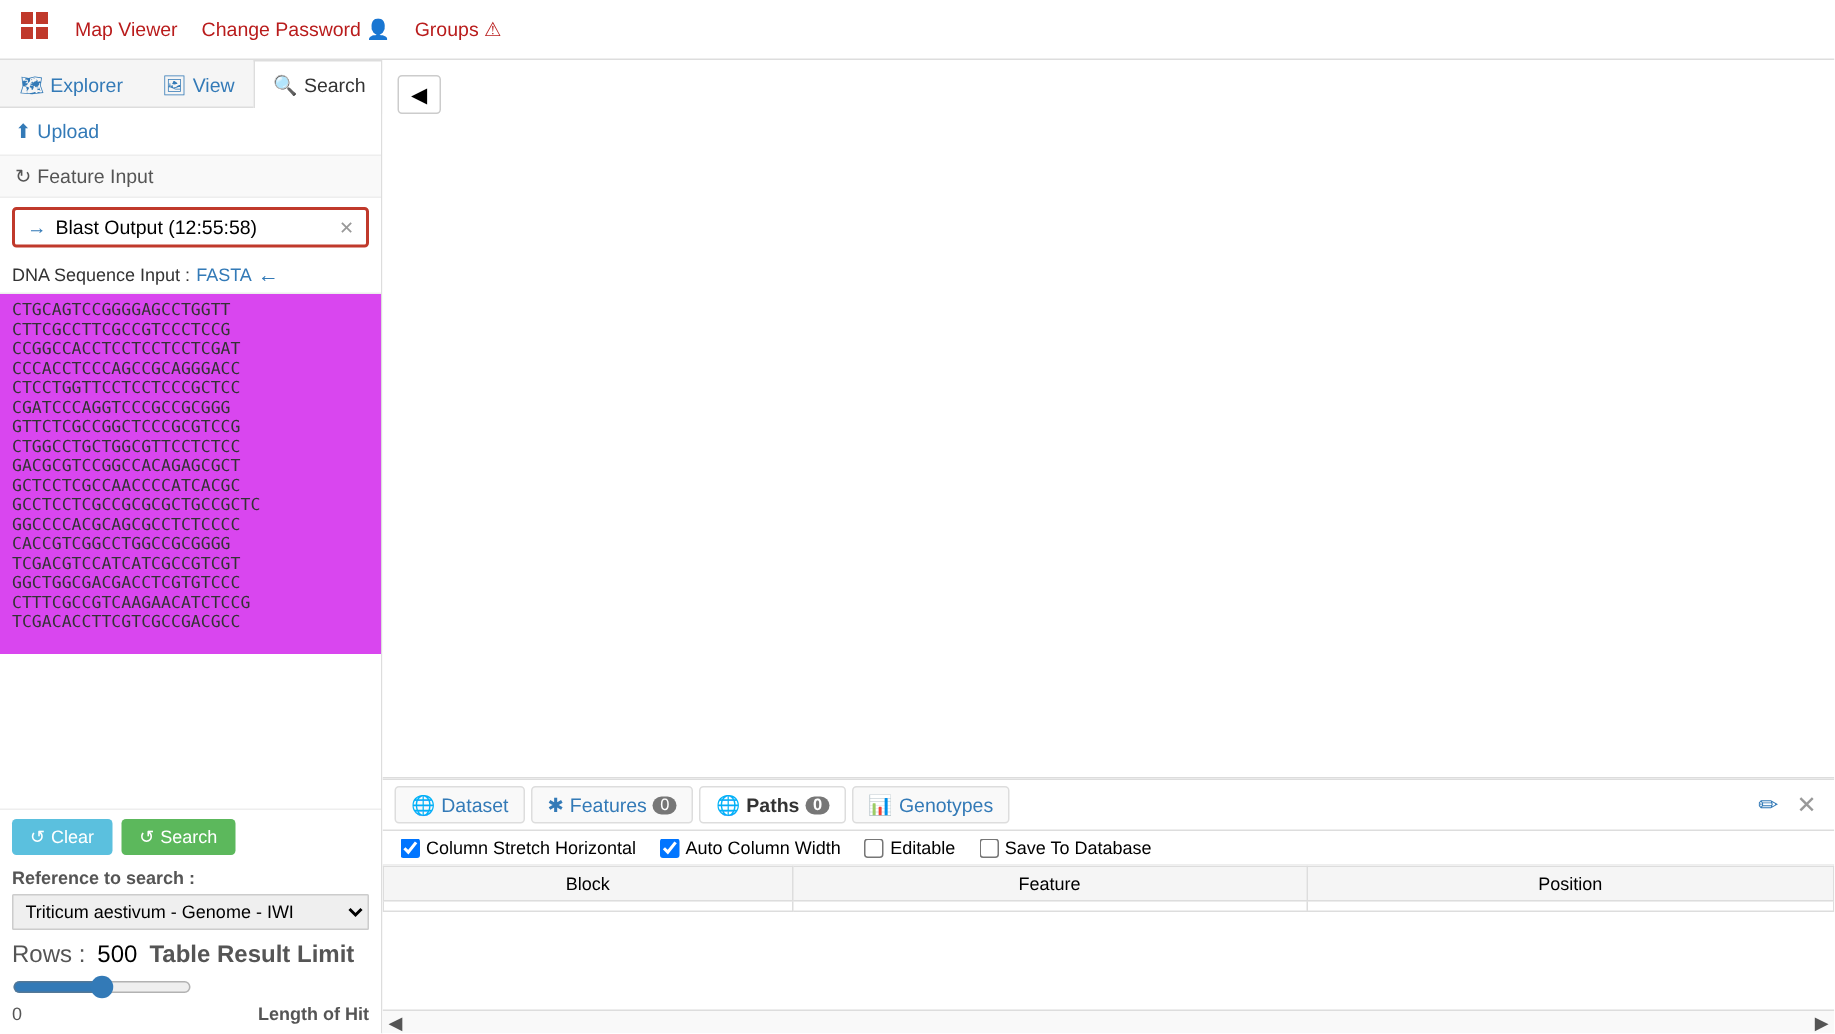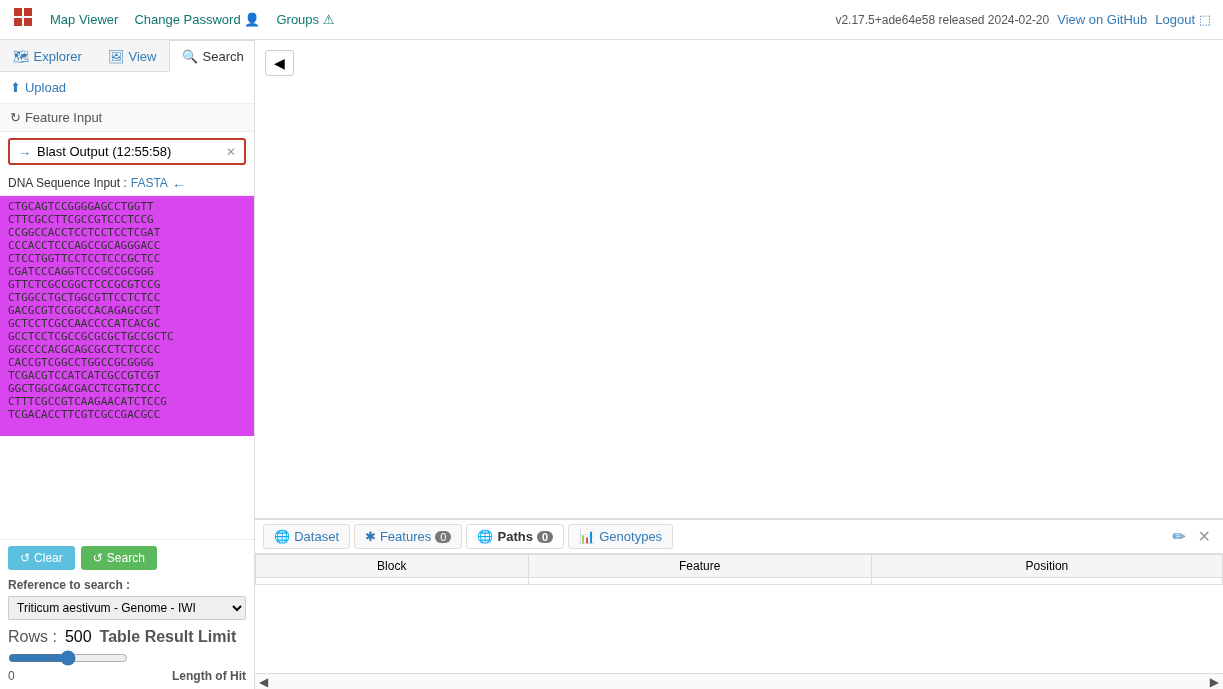--- a/index.html
+++ b/index.html
@@ -6,21 +6,21 @@
     body { font-family: Arial, sans-serif; font-size: 13px; background: #fff; overflow: hidden; }
 
     
     .navbar {
       display: flex; align-items: center; justify-content: space-between;
       background: #fff; border-bottom: 1px solid #ddd;
       padding: 0 12px; height: 40px;
     }
     .navbar-left { display: flex; align-items: center; gap: 16px; }
     .navbar-brand { color: #c0392b; font-size: 20px; font-weight: bold; cursor: pointer; }
-    .navbar-link { color: #0f766e; text-decoration: none; font-size: 13px; cursor: pointer; }
+    .navbar-link { color: #b91c1c; text-decoration: none; font-size: 13px; cursor: pointer; }
     .navbar-right { display: flex; align-items: center; gap: 8px; font-size: 12px; color: #555; }
     .navbar-right a { color: #337ab7; text-decoration: none; }
 
     
     .main-layout { display: flex; height: calc(689px - 40px); }
 
     
     .left-panel {
       width: 255px; min-width: 255px; background: #fff;
       border-right: 1px solid #ddd; display: flex; flex-direction: column;
@@ -197,28 +197,20 @@
     <a class="navbar-link">Map Viewer</a>
     <a class="navbar-link">
       <span>Change Password</span>
       <span> 👤</span>
     </a>
     <a class="navbar-link">
       <span>Groups</span>
       <span> ⚠</span>
     </a>
   </div>
-  <div class="navbar-right">
-    <span>v2.17.5+ade64e58 released 2024-02-20</span>
-    <a class="navbar-link">View on GitHub</a>
-    <a class="navbar-link">
-      <span>Logout</span>
-      <span>⬚</span>
-    </a>
-  </div>
 </nav>
 
 <div class="main-layout">
 
   <div class="left-panel">
 
     <div class="tab-bar">
       <div class="tab-item">
         <span>🗺</span>
         <span>Explorer</span>
@@ -343,20 +335,38 @@
         <div class="rtab">
           <span>📊</span>
           <span>Genotypes</span>
         </div>
         <div class="rtab-actions">
           <button class="icon-btn">✏</button>
           <button class="icon-btn close-btn">✕</button>
         </div>
       </div>
 
+      <div class="options-row">
+        <label>
+          <input type="checkbox" checked="" style="">
+          <span>Column Stretch Horizontal</span>
+        </label>
+        <label>
+          <input type="checkbox" checked="" style="">
+          <span>Auto Column Width</span>
+        </label>
+        <label>
+          <input type="checkbox" style="">
+          <span>Editable</span>
+        </label>
+        <label>
+          <input type="checkbox" style="">
+          <span>Save To Database</span>
+        </label>
+      </div>
 
       <div class="table-area">
         <table class="result-table">
           <thead>
             <tr>
               <th>Block</th>
               <th>Feature</th>
               <th>Position</th>
             </tr>
           </thead>

